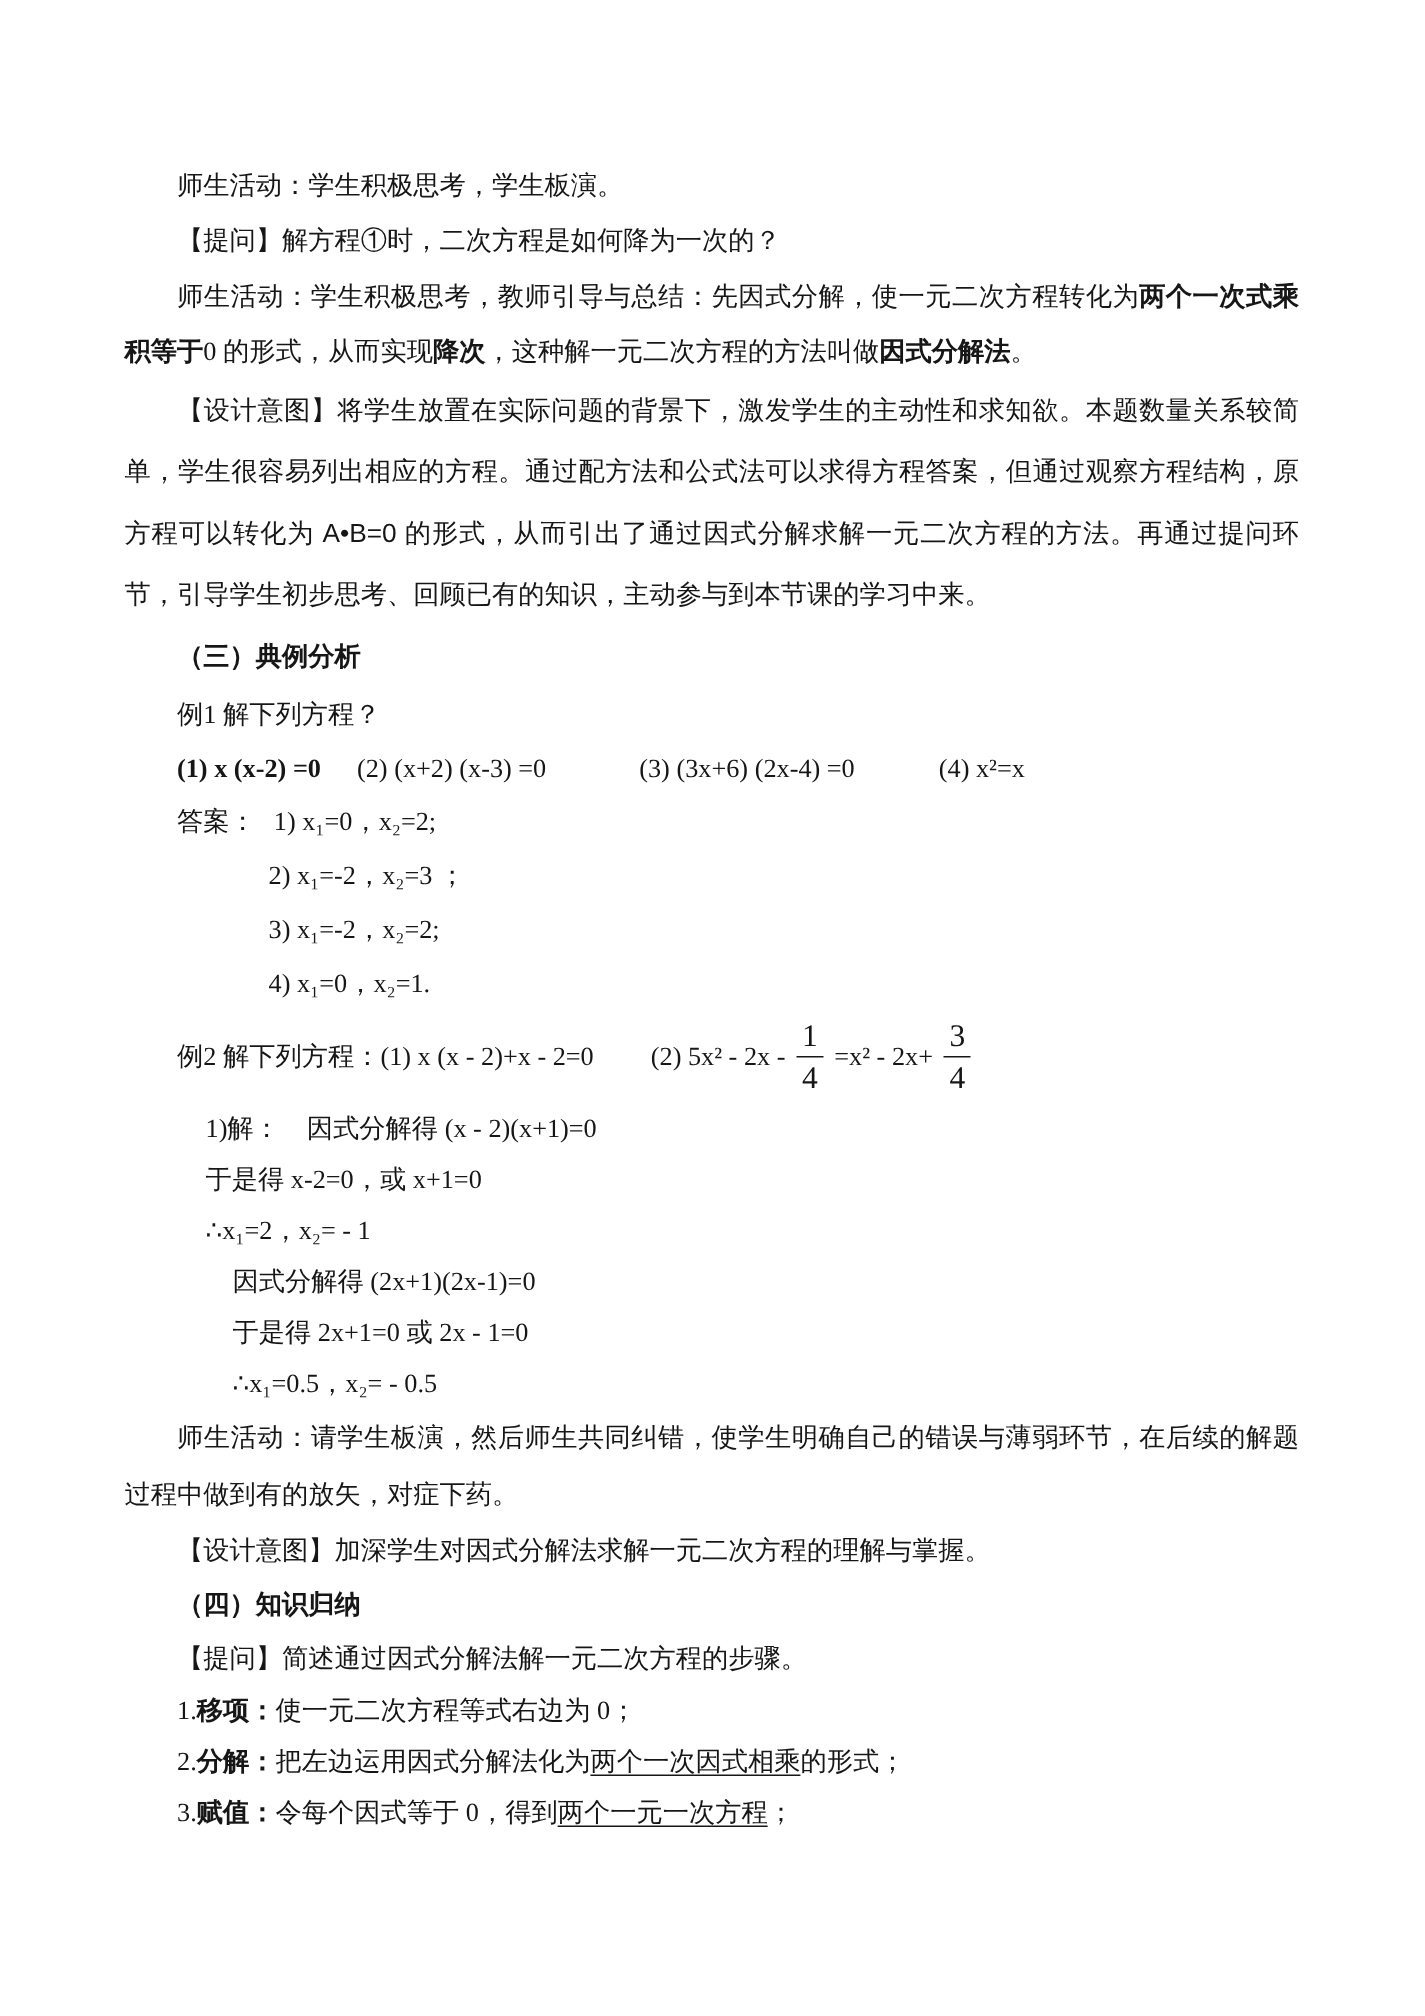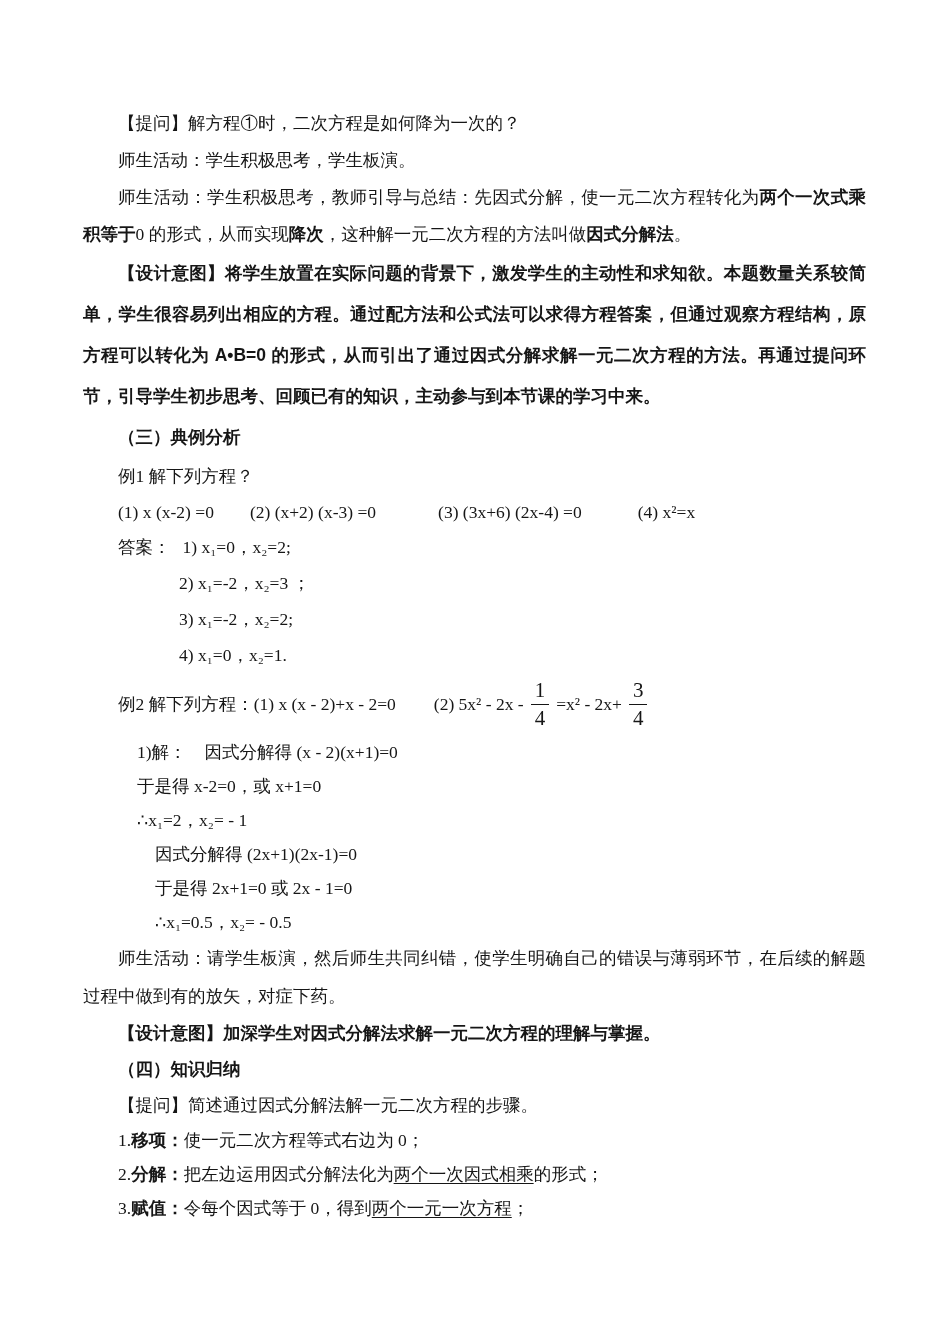--- a/index.html
+++ b/index.html
@@ -12,28 +12,28 @@
     box-sizing: border-box;
     padding: 105px 84px 0 83px;
     font-family: "Liberation Serif", "DejaVu Serif", serif;
     font-size: 17.5px;
     overflow: hidden;
   }
   .page p { margin: 0; }
   .para   { text-align: justify; line-height: 37px; text-indent: 35px; }
   .para2  { text-align: justify; line-height: 40px; text-indent: 35px; }
   .b      { font-weight: bold; font-family: "Liberation Sans", "DejaVu Sans", sans-serif; text-align: center; }
-  .bold-para { font-weight: bold; font-family: "Liberation Sans", "DejaVu Sans", sans-serif;
+  .bold-para { font-weight: normal; font-family: "Liberation Sans", "DejaVu Sans", sans-serif;
                text-align: justify; line-height: 40px; text-indent: 35px; }
   .heading { font-weight: bold; font-family: "Liberation Sans", "DejaVu Sans", sans-serif;
              line-height: 40px; text-indent: 35px; }
   .ex-title { line-height: 38px; text-indent: 35px; }
   .eq-row { line-height: 34px; padding-left: 35px; white-space: nowrap; }
   .eq-row .eq { display: inline-block; }
-  .gap-a { margin-right: 36px; }
+  .gap-a { margin-right: 24px; font-weight: bold; }
   .gap-b { margin-right: 62px; text-align: center; }
   .gap-c { margin-right: 56px; }
   .ans-line { line-height: 36px; padding-left: 96px; }
   .ans-first { line-height: 36px; padding-left: 35px; }
   .ans-first .ans-label { margin-right: 12px; }
   .ex2-row { display: flex; align-items: center; height: 62px; padding-left: 35px; white-space: nowrap; }
   .ex2-row .r2 { margin-left: 38px; }
   .frac { display: inline-block; vertical-align: middle; text-align: center;
           font-size: 21px; line-height: 1; margin: 0 7px; }
   .frac .num { display: block; border-bottom: 1.5px solid #161616; padding: 0 4px 3px; }
@@ -42,23 +42,23 @@
   .sol-line2 { line-height: 34px; padding-left: 72px; }
   .sol-gap { margin-left: 18px; }
   .steps-line { line-height: 34px; padding-left: 35px; }
   .u { text-decoration: underline; text-underline-offset: 3px; }
 </style>
 </head>
 <body>
 
 <div class="page">
 
+  <p class="para"><span>师生活动：学生积极思考，学生板演。</span></p>
+
   <p class="para"><span>【提问】解方程①时，二次方程是如何降为一次的？</span></p>
-
-  <p class="para"><span>师生活动：学生积极思考，学生板演。</span></p>
 
   <p class="para"><span>师生活动：学生积极思考，教师引导与总结：先因式分解，使一元二次方程转化为</span><span class="b">两个一次式乘积等于</span><span>0 的形式，从而实现</span><span class="b">降次</span><span>，这种解一元二次方程的方法叫做</span><span class="b">因式分解法</span><span>。</span></p>
 
   <p class="bold-para" style="line-height:41px"><span>【设计意图】将学生放置在实际问题的背景下，激发学生的主动性和求知欲。本题数量关系较简单，学生很容易列出相应的方程。通过配方法和公式法可以求得方程答案，但通过观察方程结构，原方程可以转化为 A•B=0 的形式，从而引出了通过因式分解求解一元二次方程的方法。再通过提问环节，引导学生初步思考、回顾已有的知识，主动参与到本节课的学习中来。</span></p>
 
   <p class="heading"><span>（三）典例分析</span></p>
 
   <p class="ex-title"><span>例1 解下列方程？</span></p>
 
   <p class="eq-row"><span class="eq gap-a">(1) x (x-2) =0</span><span class="eq gap-b">(2) (x+2) (x-3) =0</span><span class="eq gap-c">(3) (3x+6) (2x-4) =0</span><span class="eq">(4) x²=x</span></p>

